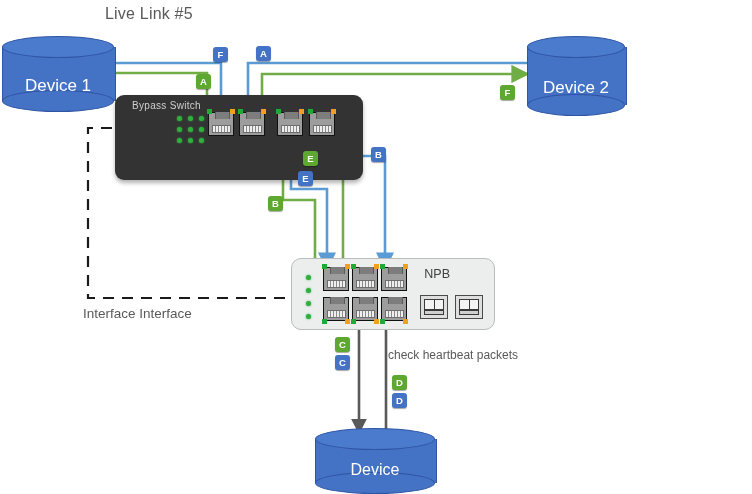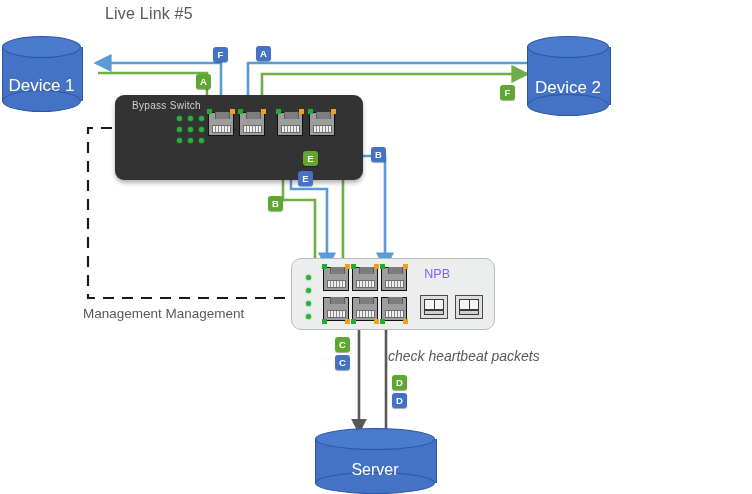--- a/index.html
+++ b/index.html
@@ -8,21 +8,21 @@
     font-family:"Liberation Sans","DejaVu Sans",sans-serif;
     color:#4a4a4a;
   }
   #stage{position:absolute;left:0;top:0;width:752px;height:494px;}
   svg#wires{position:absolute;left:0;top:0;width:752px;height:494px;}
 
   
   .txt{position:absolute;white-space:nowrap;color:#595959;}
   #live-link-label{left:105px;top:5px;font-size:16px;letter-spacing:.2px;}
   #mgmt-label{left:83px;top:306px;font-size:13.5px;}
-  #check-label{left:388px;top:348px;font-size:14px;font-style:italic;}
+  #check-label{left:388px;top:348px;font-size:12px;}
   #heartbeat-label{left:211px;top:388px;font-size:14px;}
 
   
   .cyl{position:absolute;}
   .cyl .body{
     position:absolute;left:0;top:11px;width:100%;
     background:#4472c4;border-left:1px solid #2f55a4;border-right:1px solid #2f55a4;
   }
   .cyl .top{
     position:absolute;left:0;top:0;width:100%;height:22px;
@@ -31,25 +31,25 @@
   }
   .cyl .bot{
     position:absolute;left:0;width:100%;height:22px;
     background:#4472c4;border:1px solid #2f55a4;border-radius:50%/50%;
     box-sizing:border-box;
   }
   .cyl .lbl{
     position:absolute;left:0;width:100%;text-align:center;
     color:#ffffff;font-size:17px;z-index:4;
   }
-  #device1{left:2px;top:36px;width:79px;height:76px;}
+  #device1{left:2px;top:36px;width:112px;height:76px;}
   #device1 .body{height:54px;}
   #device1 .bot{top:54px;}
   #device1 .lbl{top:40px;}
-  #device2{left:527px;top:36px;width:82px;height:82px;}
+  #device2{left:527px;top:36px;width:98px;height:82px;}
   #device2 .body{height:58px;}
   #device2 .bot{top:58px;}
   #device2 .lbl{top:42px;}
   #server{left:315px;top:428px;width:120px;height:66px;}
   #server .body{height:44px;}
   #server .bot{top:44px;}
   #server .lbl{top:33px;font-size:16px;}
 
   
   #bypass-switch{
@@ -85,21 +85,21 @@
   .rj45 .lo{position:absolute;top:-4px;right:-2px;width:5px;height:5px;background:#f0a020;}
   .rj45.down .lg{top:auto;bottom:-4px;}
   .rj45.down .lo{top:auto;bottom:-4px;}
 
   
   #npb{
     position:absolute;left:291px;top:258px;width:204px;height:72px;
     background:#eceded;border:1.4px solid #b9bcbd;border-radius:10px;
     box-sizing:border-box;
   }
-  #npb-title{position:absolute;right:44px;top:8px;font-size:12.5px;color:#8b5cf6;}
+  #npb-title{position:absolute;right:44px;top:8px;font-size:12.5px;color:#404040;}
   #npb-leds{position:absolute;left:14px;top:16px;display:flex;flex-direction:column;gap:8px;}
   #npb-leds .led{width:5px;height:5px;}
   .sfp{
     position:absolute;width:28px;height:24px;background:#dedede;
     border:1.6px solid #4a4a4a;box-sizing:border-box;
   }
   .sfp .cage{
     position:absolute;left:3px;top:3px;right:3px;height:11px;
     background:#f4f4f4;border:1.5px solid #3a3a3a;box-sizing:border-box;
     display:flex;
@@ -155,42 +155,42 @@
     <path d="M343,268 L343,178 L320,178 L320,132" fill="none" stroke="#70ad47" stroke-width="2.6" marker-end="url(#ahGreen)"></path>
 
     <path d="M328,132 L328,156 L385,156 L385,268" fill="none" stroke="#5b9bd5" stroke-width="2.6" marker-end="url(#ahBlue)"></path>
 
     <path d="M359,312 L359,432" fill="none" stroke="#595959" stroke-width="2.6" marker-end="url(#ahGray)"></path>
 
     <path d="M386,432 L386,286" fill="none" stroke="#595959" stroke-width="2.6" marker-end="url(#ahGray)"></path>
   </svg>
 
   <div class="txt" id="live-link-label">Live Link #5</div>
-  <div class="txt" id="mgmt-label">Management Management</div>
+  <div class="txt" id="mgmt-label">Interface Interface</div>
   <div class="txt" id="check-label">check heartbeat packets</div>
 
   <div class="cyl" id="device1">
     <div class="body"></div>
     <div class="bot"></div>
     <div class="top"></div>
     <div class="lbl">Device 1</div>
   </div>
 
   <div class="cyl" id="device2">
     <div class="body"></div>
     <div class="bot"></div>
     <div class="top"></div>
     <div class="lbl">Device 2</div>
   </div>
 
   <div class="cyl" id="server">
     <div class="body"></div>
     <div class="bot"></div>
     <div class="top"></div>
-    <div class="lbl">Server</div>
+    <div class="lbl">Device</div>
   </div>
 
   <div id="bypass-switch">
     <div id="bypass-title">Bypass Switch</div>
     <div class="led-grid" id="bypass-leds">
       <div class="led"></div>
       <div class="led"></div>
       <div class="led"></div>
       <div class="led"></div>
       <div class="led"></div>

